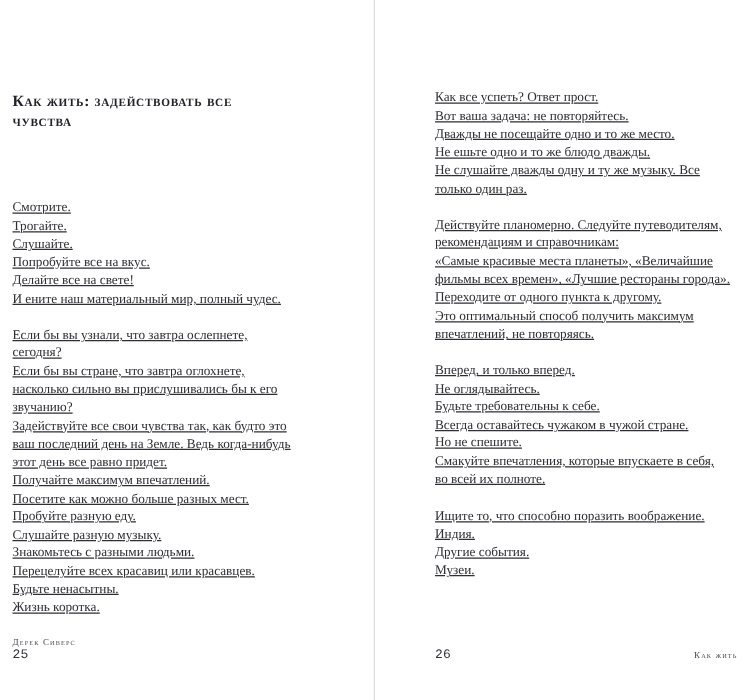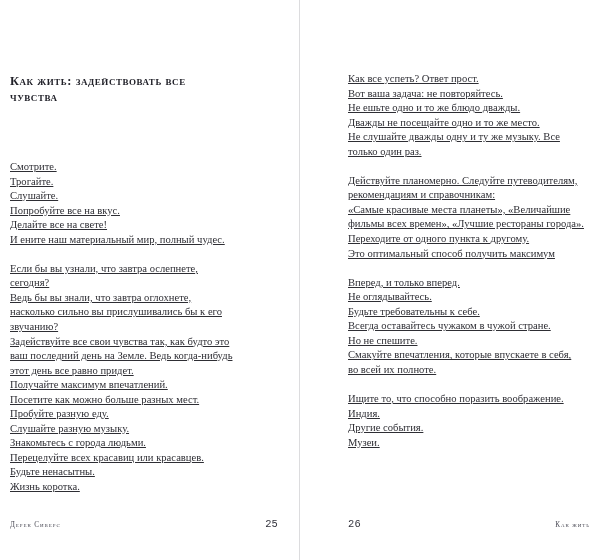--- a/index.html
+++ b/index.html
@@ -92,20 +92,21 @@
     left: 0;
     right: 0;
     bottom: 50px;
     display: flex;
     align-items: baseline;
     justify-content: space-between;
   }
   .page-left .footer {
     left: 10px;
     right: 22px;
+    flex-direction: column;
   }
   .page-right .footer {
     left: 48px;
     right: 10px;
     gap: 13px;
   }
   .running-head {
     font-variant: small-caps;
     font-size: 7.2px;
     letter-spacing: 0.9px;
@@ -138,64 +139,65 @@
         <span class="line">Попробуйте все на вкус.</span>
         <span class="line">Делайте все на свете!</span>
         <span class="line">И ените наш материальный мир, полный чудес.</span>
       </p>
 
       <div class="block-gap"></div>
 
       <p class="body-block">
         <span class="line">Если бы вы узнали, что завтра ослепнете,</span>
         <span class="line">сегодня?</span>
-        <span class="line">Ведь бы вы знали, что завтра оглохнете,</span>
+        <span class="line">Если бы вы стране, что завтра оглохнете,</span>
         <span class="line">насколько сильно вы прислушивались бы к его</span>
         <span class="line">звучанию?</span>
         <span class="line">Задействуйте все свои чувства так, как будто это</span>
         <span class="line">ваш последний день на Земле. Ведь когда-нибудь</span>
         <span class="line">этот день все равно придет.</span>
         <span class="line">Получайте максимум впечатлений.</span>
         <span class="line">Посетите как можно больше разных мест.</span>
         <span class="line">Пробуйте разную еду.</span>
         <span class="line">Слушайте разную музыку.</span>
-        <span class="line">Знакомьтесь с города людьми.</span>
+        <span class="line">Знакомьтесь с разными людьми.</span>
         <span class="line">Перецелуйте всех красавиц или красавцев.</span>
         <span class="line">Будьте ненасытны.</span>
         <span class="line">Жизнь коротка.</span>
       </p>
     </div>
 
     <div class="footer">
       <span class="running-head">Дерек Сиверс</span>
       <span class="folio">25</span>
     </div>
   </div>
 
   <div class="page page-right">
     <div class="content">
 
       <p class="body-block">
         <span class="line">Как все успеть? Ответ прост.</span>
         <span class="line">Вот ваша задача: не повторяйтесь.</span>
+        <span class="line">Дважды не посещайте одно и то же место.</span>
         <span class="line">Не ешьте одно и то же блюдо дважды.</span>
-        <span class="line">Дважды не посещайте одно и то же место.</span>
         <span class="line">Не слушайте дважды одну и ту же музыку. Все</span>
         <span class="line">только один раз.</span>
       </p>
 
       <div class="block-gap"></div>
 
       <p class="body-block">
         <span class="line">Действуйте планомерно. Следуйте путеводителям,</span>
         <span class="line">рекомендациям и справочникам:</span>
         <span class="line">«Самые красивые места планеты», «Величайшие</span>
         <span class="line">фильмы всех времен», «Лучшие рестораны города».</span>
         <span class="line">Переходите от одного пункта к другому.</span>
         <span class="line">Это оптимальный способ получить максимум</span>
+        <span class="line">впечатлений, не повторяясь.</span>
       </p>
 
       <div class="block-gap"></div>
 
       <p class="body-block">
         <span class="line">Вперед, и только вперед.</span>
         <span class="line">Не оглядывайтесь.</span>
         <span class="line">Будьте требовательны к себе.</span>
         <span class="line">Всегда оставайтесь чужаком в чужой стране.</span>
         <span class="line">Но не спешите.</span>

